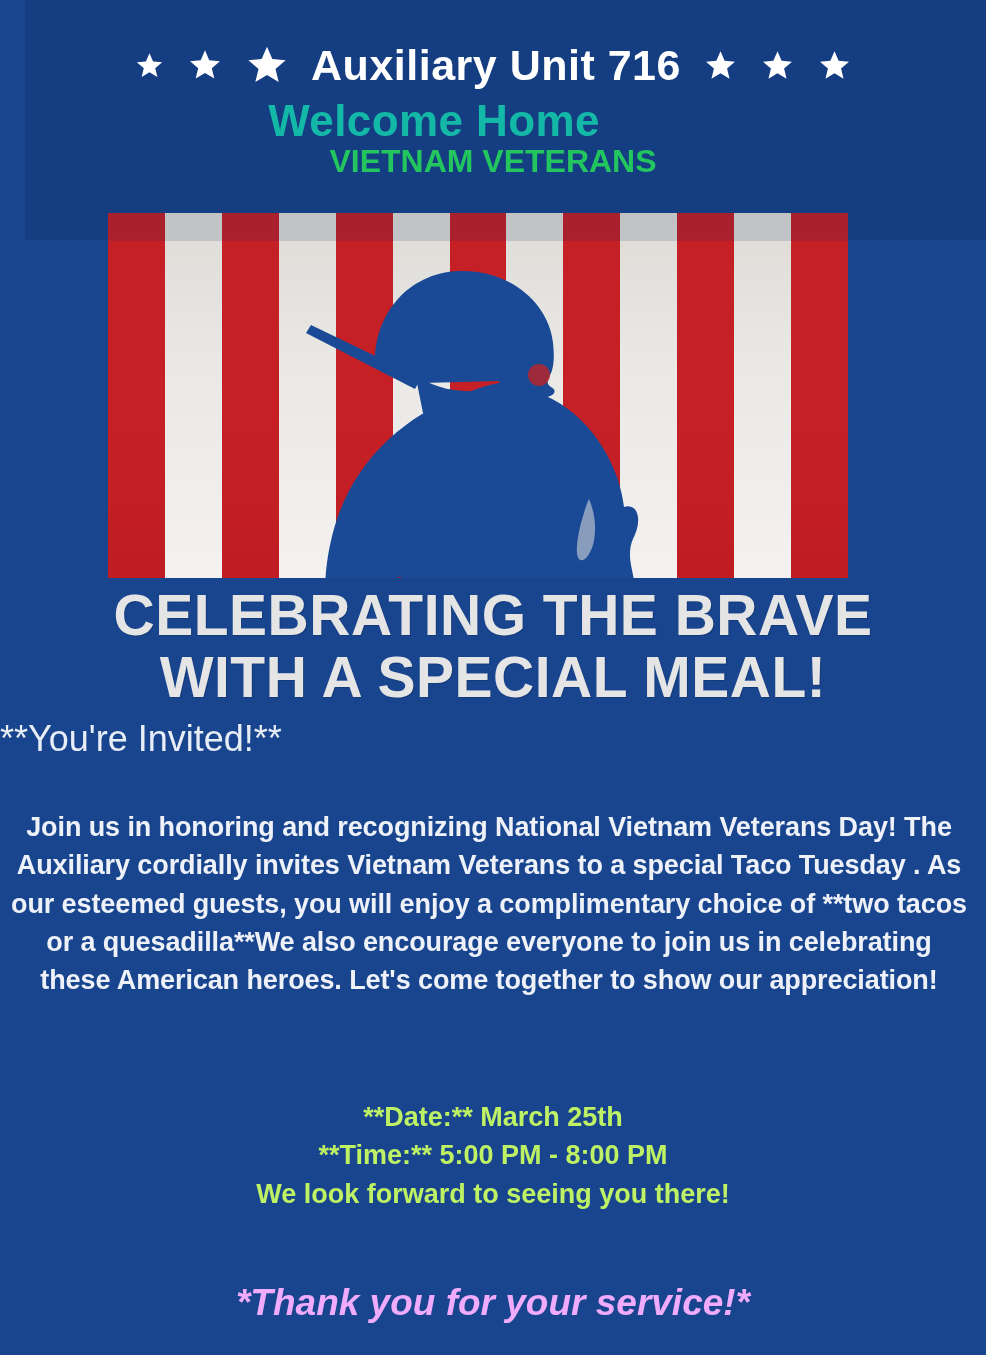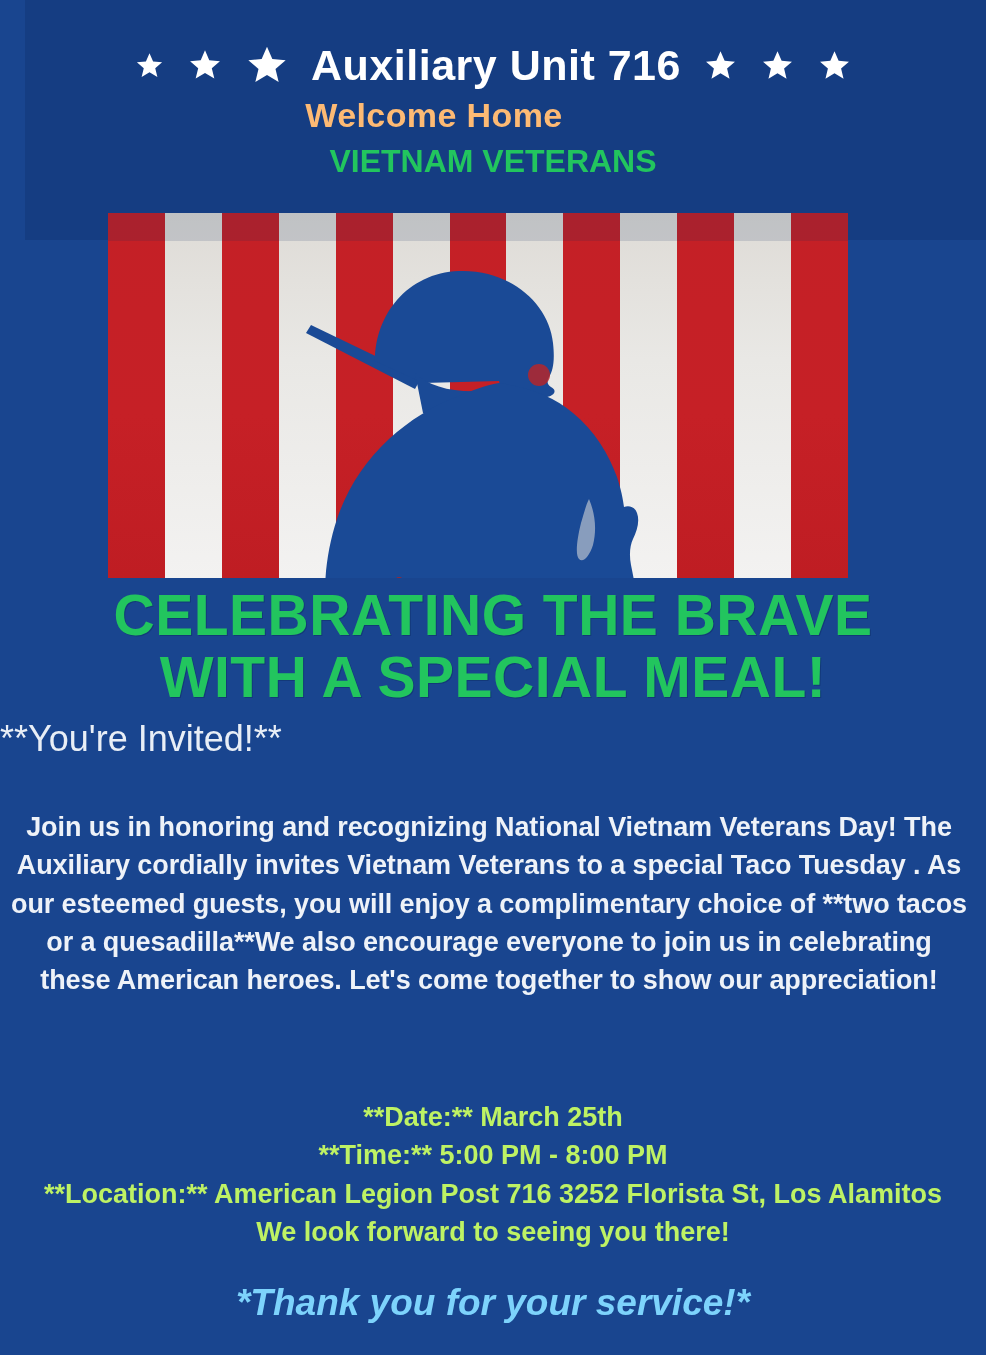--- a/index.html
+++ b/index.html
@@ -47,22 +47,22 @@
     letter-spacing:.5px;
     white-space:nowrap;
     padding:0 24px;
     line-height:1;
   }
   .star{ display:block; }
 
   #welcome-home{
     position:absolute; top:98px; left:0; width:868px;
     text-align:center;
-    color:#fdba74;
-    font-size:34px;
+    color:#14b8a6;
+    font-size:44px;
     font-weight:bold;
     letter-spacing:.4px;
     line-height:1.05;
   }
   #vietnam-veterans{
     position:absolute; top:145px; left:0; width:986px;
     text-align:center;
     color:#22c55e;
     font-size:32px;
     font-weight:bold;
@@ -95,21 +95,21 @@
   #soldier{
     position:absolute;
     left:195px; top:50px;
     width:400px; height:330px;
   }
 
   
   #headline{
     position:absolute; left:0; top:585px; width:986px;
     text-align:center;
-    color:#22c55e;
+    color:#e5e5e5;
     font-size:57px;
     font-weight:bold;
     line-height:1.08;
     letter-spacing:.5px;
     z-index:4;
     text-shadow:1px 1px 0 rgba(10,35,80,.35);
   }
   #headline .hl-line{ display:block; }
 
   #invited{
@@ -141,21 +141,21 @@
     font-size:27px;
     font-weight:bold;
     line-height:1.42;
     z-index:4;
   }
   #details .detail-line{ display:block; }
 
   #closing{
     position:absolute; left:0; top:1282px; width:986px;
     text-align:center;
-    color:#7dd3fc;
+    color:#f0abfc;
     font-size:37px;
     font-weight:bold;
     font-style:italic;
     z-index:4;
   }
 </style>
 </head>
 <body>
 
 <div id="poster">
@@ -263,19 +263,18 @@
     <span class="hl-line">WITH A SPECIAL MEAL!</span>
   </div>
 
   <div id="invited">**You're Invited!**</div>
 
   <div id="body-copy">Join us in honoring and recognizing National Vietnam Veterans Day! The Auxiliary cordially invites  Vietnam Veterans to a special  Taco Tuesday . As our esteemed guests, you will enjoy a complimentary choice of **two tacos or a quesadilla**We also encourage everyone to join us in celebrating  these American heroes. Let's come together to show our appreciation!</div>
 
   <div id="details">
     <span class="detail-line">**Date:** March 25th</span>
     <span class="detail-line">**Time:** 5:00 PM - 8:00 PM</span>
-    <span class="detail-line">**Location:** American Legion Post 716  3252 Florista St, Los Alamitos</span>
     <span class="detail-line">We look forward to seeing you there!</span>
   </div>
 
   <div id="closing">*Thank you for your service!*</div>
 
 </div>
 
 </body></html>

